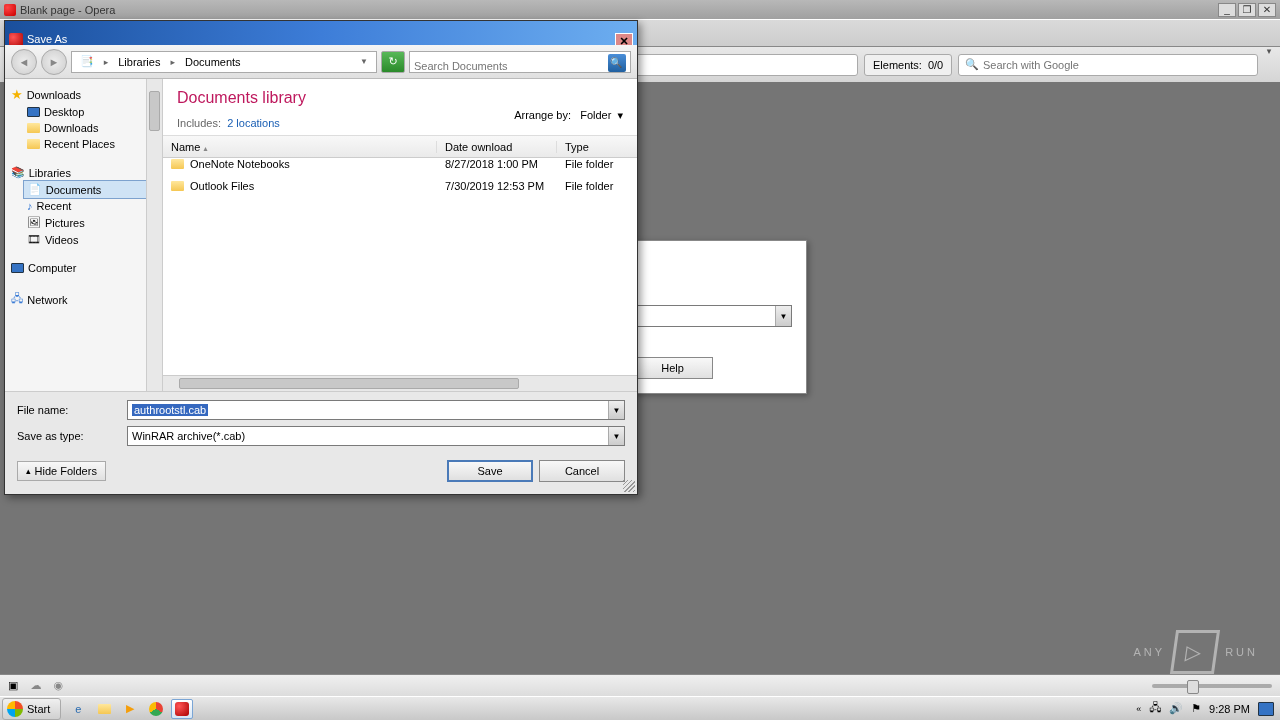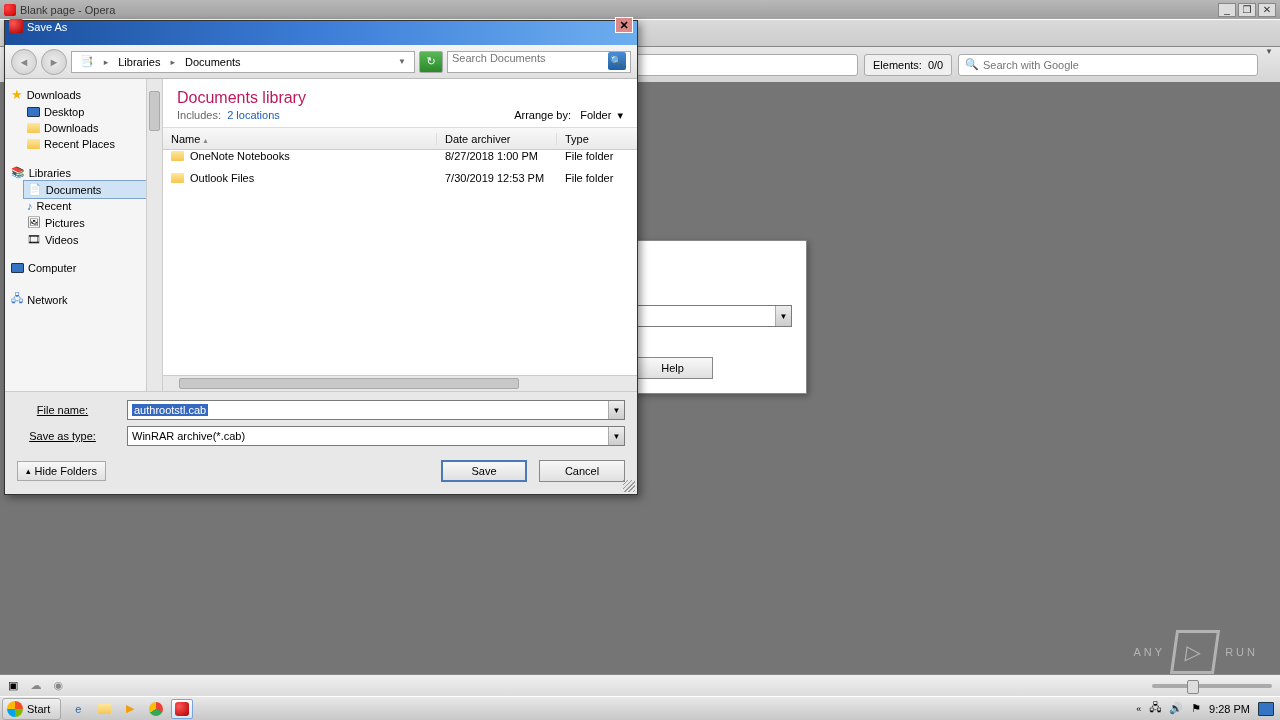--- a/index.html
+++ b/index.html
@@ -24,31 +24,31 @@
 .zoom-slider::after { content:''; position:absolute; left: 35px; top: -4px; width: 10px; height: 12px; background: #ddd; border: 1px solid #888; border-radius: 2px; }
 
 
 .download-dialog { position: absolute; top: 240px; left: 452px; width: 355px; background: #fff; border: 1px solid #888; box-shadow: 2px 2px 6px rgba(0,0,0,0.3); padding: 10px 14px 14px 14px; }
 .download-dialog .row { margin: 4px 0; font-size: 11px; }
 .download-dialog .dlg-btns { margin-top: 10px; display: flex; justify-content: center; gap: 6px; }
 .download-dialog .dlg-btns button { width: 80px; height: 22px; border: 1px solid #888; background: linear-gradient(#f8f8f8,#e0e0e0); cursor: pointer; }
 
 
 .saveas { position: absolute; top: 20px; left: 4px; width: 634px; height: 475px; background: #e8e8e8; border: 1px solid #333; box-shadow: 3px 3px 8px rgba(0,0,0,0.4); display: flex; flex-direction: column; }
-.saveas-title { height: 22px; background: linear-gradient(to right, #1a4f9c, #3d7dd8, #6daef0); color: #fff; display: flex; align-items: flex-end; padding: 12px 4px; font-size: 12px; }
+.saveas-title { height: 22px; background: linear-gradient(to right, #1a4f9c, #3d7dd8, #6daef0); color: #fff; display: flex; align-items: flex-start; padding: 12px 4px; font-size: 12px; }
 .saveas-title .opera-icon-small { width: 14px; height: 14px; background: radial-gradient(circle at 30% 30%, #ff5555, #aa0000); border-radius: 2px; margin-right: 4px; }
 .saveas-title .close { margin-left: auto; width: 18px; height: 16px; background: #d88; border: 1px solid #fff; display: flex; align-items: center; justify-content: center; font-weight: bold; cursor: pointer; color: #000; }
 
 .saveas-nav { height: 34px; background: linear-gradient(#f5f5f5, #e0e0e0); border-bottom: 1px solid #bbb; display: flex; align-items: center; padding: 0 6px; gap: 4px; }
 .navbtn { width: 26px; height: 26px; border-radius: 50%; background: radial-gradient(#eee, #ccc); border: 1px solid #aaa; display:flex; align-items:center; justify-content:center; color:#888; }
 .breadcrumb { flex: 1; height: 22px; background: #fff; border: 1px solid #aaa; display: flex; align-items: center; padding: 0 4px; gap: 2px; }
 .breadcrumb span { padding: 0 4px; }
 .breadcrumb span.arrow { color: #666; font-size: 9px; }
 .refresh-btn { width: 24px; height: 22px; background: linear-gradient(#58b858,#2a8a2a); border: 1px solid #aaa; color:#fff; display:flex;align-items:center;justify-content:center; border-radius:2px;}
-.searchbox { width: 184px; height: 22px; background: #fff; border: 1px solid #aaa; display: flex; align-items: flex-start; padding: 0 4px; }
+.searchbox { width: 222px; height: 22px; background: #fff; border: 1px solid #aaa; display: flex; align-items: flex-end; padding: 0 4px; }
 .searchbox input { border: none; flex: 1; outline: none; color: #888; }
 .searchbox .sicon { width: 18px; height: 18px; background: linear-gradient(#4a8ed8,#2060a0); border-radius: 2px; display:flex;align-items:center;justify-content:center;color:#fff;font-size:10px; }
 
 .saveas-toolbar { height: 30px; background: linear-gradient(#f8f8f8,#e5e5e5); border-bottom: 1px solid #ccc; display: flex; align-items: center; padding: 0 10px; gap: 18px; }
 .saveas-toolbar .tbtn { cursor: pointer; }
 .saveas-toolbar .right { margin-left: auto; display: flex; gap: 10px; align-items: center; }
 .help-icon { width: 16px; height: 16px; border-radius: 50%; background: radial-gradient(#6ab7ff,#1a6fc4); color: #fff; display:flex;align-items:center;justify-content:center;font-size:10px;font-weight:bold; }
 
 .saveas-body { flex: 1; display: flex; min-height: 0; }
 .sidebar { width: 158px; background: #f5f5f5; border-right: 1px solid #ccc; overflow-y: auto; padding: 6px 0; position: relative; }
@@ -58,40 +58,40 @@
 .tree-header { display: flex; align-items: center; padding: 2px 6px; gap: 4px; }
 .tree-item { display: flex; align-items: center; padding: 2px 6px 2px 22px; gap: 4px; cursor: pointer; }
 .tree-item.selected { background: #cfe3f5; border: 1px solid #7da2ce; margin: -1px 14px -1px 18px; padding: 2px 4px; }
 .star { color: #f5b301; font-size: 13px; }
 .folder-ico { background: linear-gradient(#ffe79c,#f5c753); border-radius: 1px; width:13px; height:10px; }
 .mon-ico { width:13px; height:10px; background:#3573c4; border:1px solid #234; border-radius:1px;}
 
 .mainpane { flex: 1; display: flex; flex-direction: column; background: #fff; position: relative; }
 .mainhead { padding: 10px 14px 6px 14px; border-bottom: 1px solid #ddd; }
 .mainhead h1 { font-size: 16px; font-weight: normal; color: #be185d; }
-.mainhead .sub { color: #666; margin-top: 2px; }
+.mainhead .sub { color: #666; margin-top: 10px; }
 .arrangeby { position: absolute; top: 30px; right: 14px; font-size: 11px; }
 .list-header { display: flex; background: linear-gradient(#f8f8f8,#eaeaea); border-bottom: 1px solid #ccc; height: 22px; align-items: center; font-size: 11px; }
 .list-header > div { padding: 0 8px; border-right: 1px solid #ddd; }
 .col-name { flex: 1; } .col-date { width: 120px; } .col-type { width: 80px; border-right: none !important; }
 .file-row { display: flex; align-items: flex-start; height: 22px; padding: 0 0; }
 .file-row > div { padding: 0 8px; }
 .file-row .col-name { display:flex; align-items:center; gap:6px; }
 .hscroll { height: 16px; background: #e8e8e8; border-top: 1px solid #ccc; margin-top: auto; position:relative;}
 .hscroll .thumb { position:absolute; left:16px; top:2px; height:11px; width:340px; background:#c8c8c8; border:1px solid #aaa; border-radius:2px;}
 
 .saveas-bottom { background: #e8e8e8; border-top: 1px solid #ccc; padding: 8px 12px 12px 12px; }
 .formrow { display: flex; align-items: center; margin-bottom: 6px; }
-.formrow label { width: 110px; text-align: center; padding-right: 19px; text-decoration: underline; }
+.formrow label { width: 110px; text-align: left; padding-right: 19px; }
 .formrow .sel { flex: 1; height: 20px; border: 1px solid #7a7a7a; background: #fff; display:flex; align-items:center; padding:0 4px; position:relative; }
 .formrow .sel.filename span { background:#3568bf; color:#fff; padding:0px 2px;}
 .formrow .sel .dd { position:absolute; right:0; top:0; bottom:0; width:16px; background:linear-gradient(#eee,#ccc); border-left:1px solid #aaa; display:flex;align-items:center;justify-content:center; font-size:8px;}
 .btnrow { display: flex; align-items: center; margin-top: 14px; }
 .hidefolders { border: 1px solid #aaa; background: linear-gradient(#f8f8f8,#e0e0e0); padding: 3px 8px; cursor: pointer; display:flex; align-items:center; gap:4px;}
-.mainbtns { margin-left: auto; display: flex; gap: 12px; }
+.mainbtns { margin-left: auto; display: flex; gap: 6px; }
 .mainbtns button { width: 86px; height: 22px; border: 1px solid #888; background: linear-gradient(#f8f8f8,#e0e0e0); cursor: pointer; }
 .mainbtns button.primary { border: 2px solid #4a7ab8; }
 .resizegrip { position:absolute; right:2px; bottom:2px; width:12px; height:12px; background: repeating-linear-gradient(135deg,#999,#999 1px,transparent 1px,transparent 3px);}
 
 
 .taskbar { position: absolute; bottom: 0; left: 0; width: 1280px; height: 24px; background: linear-gradient(#e8e8e8, #c8c8c8); border-top: 1px solid #fff; display: flex; align-items: center; }
 .start-btn { height: 22px; padding: 0 10px 0 4px; background: linear-gradient(#f0f0f0,#d0d0d0); border: 1px solid #aaa; border-radius: 3px; margin-left: 2px; display: flex; align-items: center; gap: 4px; cursor: pointer; }
 .start-orb { width: 16px; height: 16px; border-radius: 50%; background: conic-gradient(#f25022 0 90deg, #7fba00 90deg 180deg, #00a4ef 180deg 270deg, #ffb900 270deg 360deg); }
 .task-icons { display: flex; gap: 4px; margin-left: 6px; }
 .task-icon { width: 22px; height: 20px; border: 1px solid transparent; display:flex;align-items:center;justify-content:center; cursor:pointer; border-radius:2px;}
@@ -240,21 +240,21 @@
         </div>
     </div>
     <div class="mainpane">
       <div class="mainhead">
         <h1>Documents library</h1>
         <div class="sub"><span>Includes:</span> &nbsp;<span style="color:#1a5fb4;cursor:pointer;">2 locations</span></div>
         <div class="arrangeby"><span>Arrange by:</span> &nbsp; <span><span>Folder</span> &nbsp;▾</span></div>
       </div>
       <div class="list-header">
         <div class="col-name"><span>Name</span> <span style="font-size:8px;color:#888;">▴</span></div>
-        <div class="col-date">Date archiver</div>
+        <div class="col-date">Date ownload</div>
         <div class="col-type">Type</div>
       </div>
       <div class="file-row">
         <div class="col-name">
             <span class="folder-ico"></span>
             <span>OneNote Notebooks</span>
           </div>
         <div class="col-date">8/27/2018 1:00 PM</div>
         <div class="col-type">File folder</div>
       </div>

